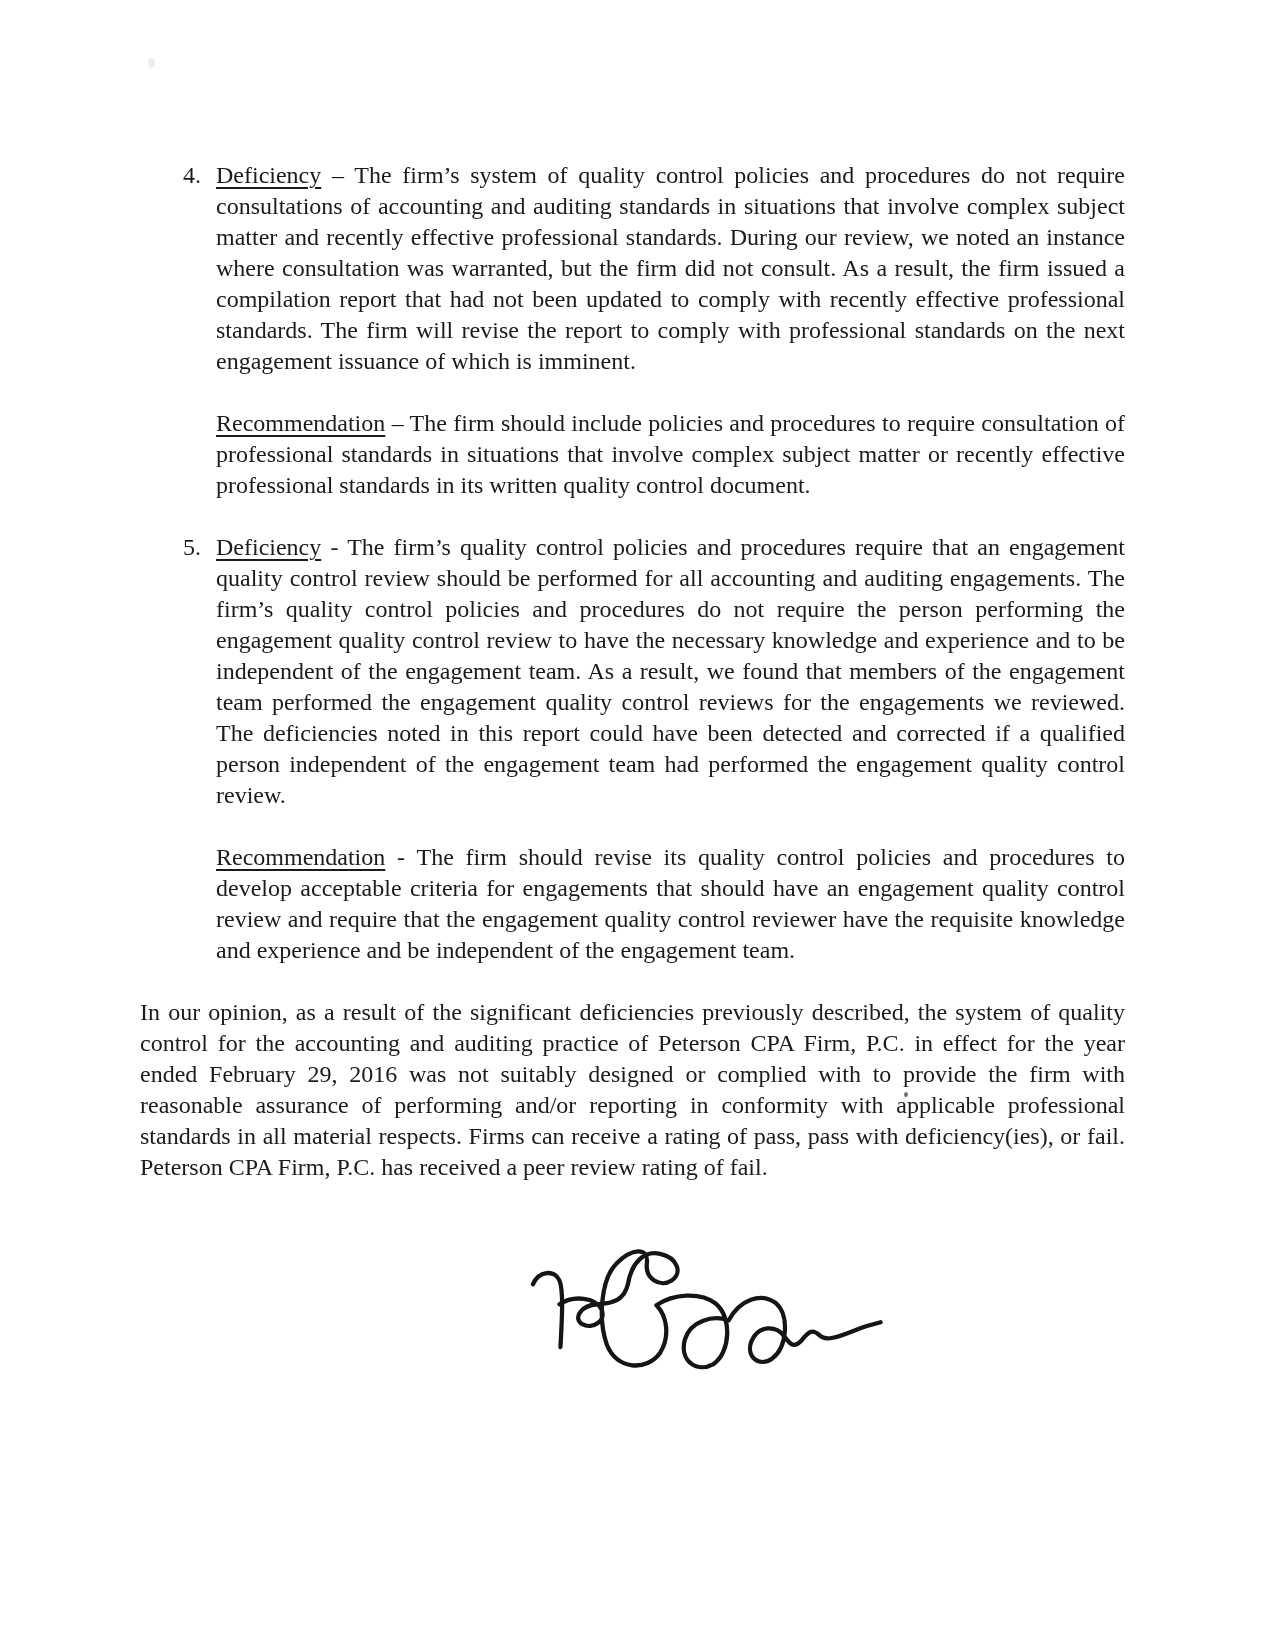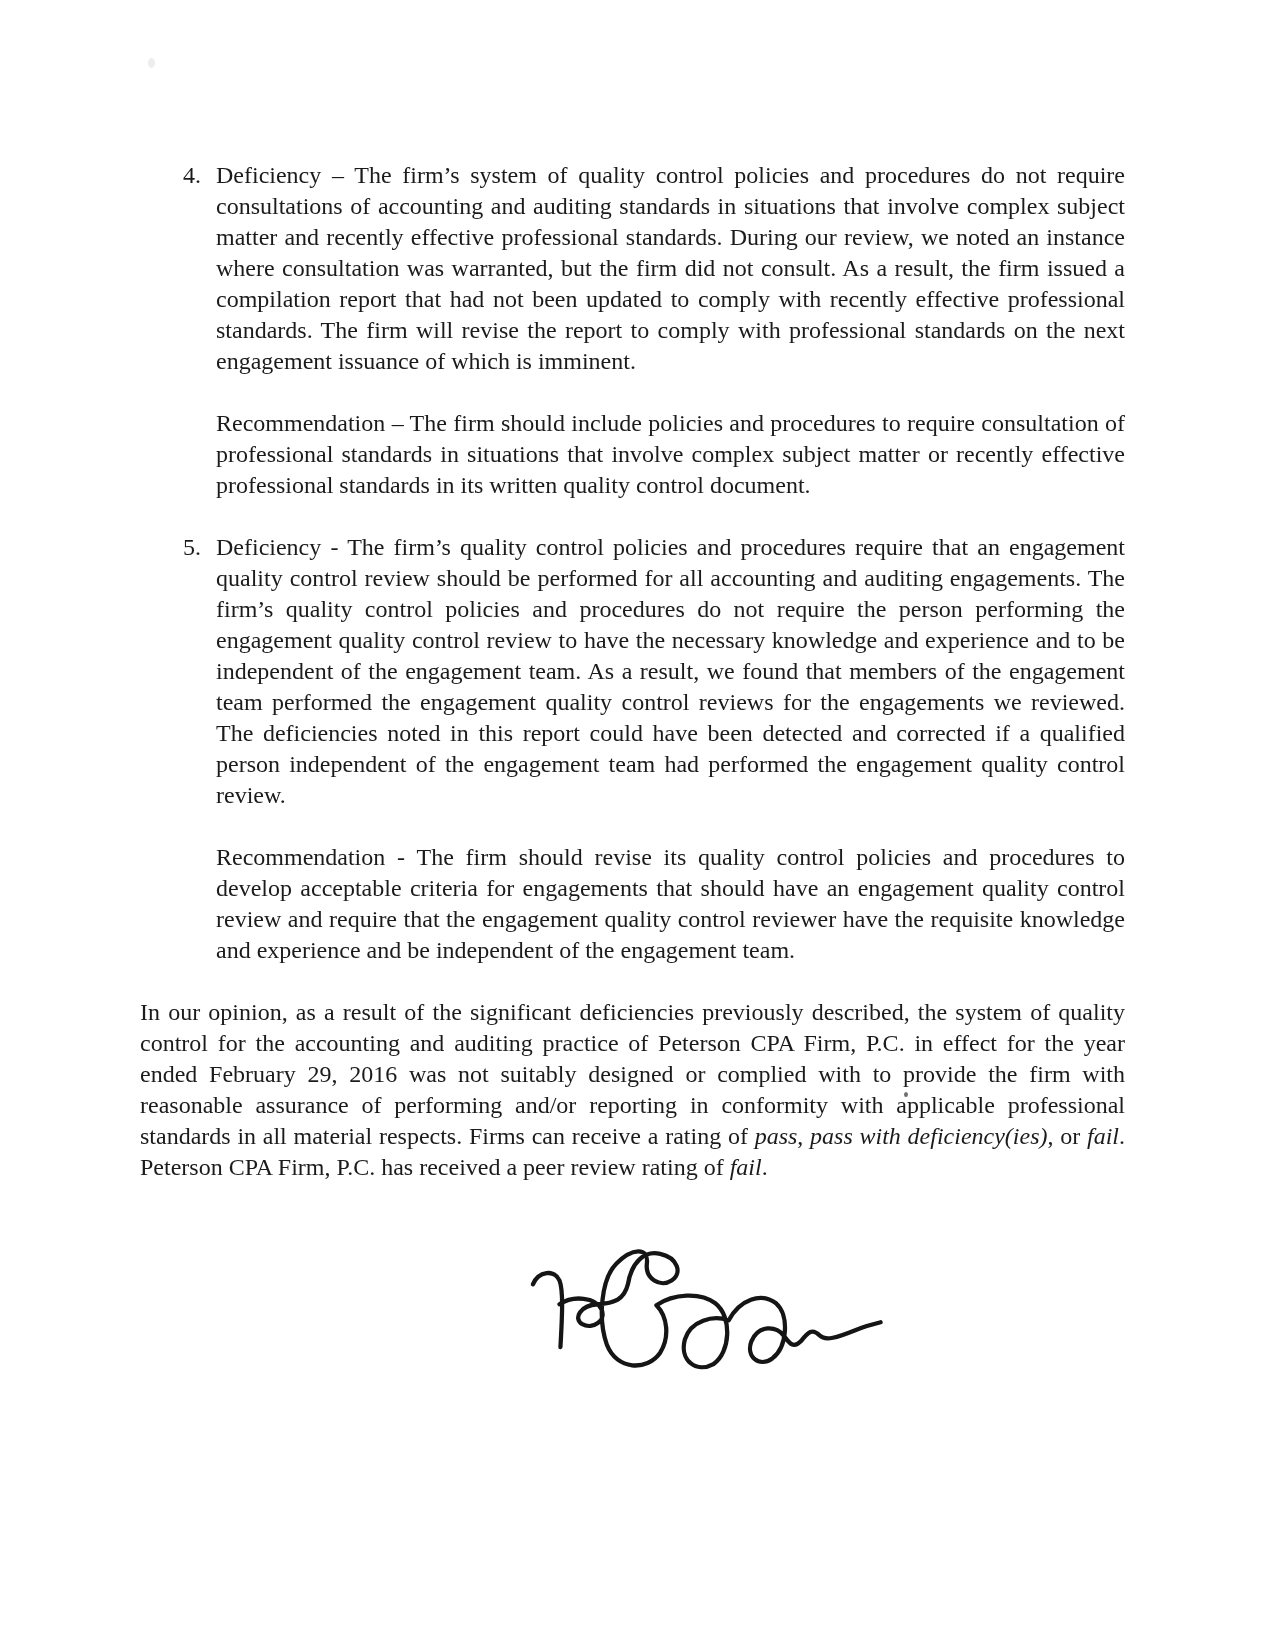--- a/index.html
+++ b/index.html
@@ -22,24 +22,25 @@
   }
   .list-item { display: flex; padding-left: 43px; }
   .num {
     flex: 0 0 33px;
     width: 33px;
     font-size: 24px;
     line-height: 31px;
   }
   .item-body { flex: 1; min-width: 0; }
   .heading {
+    text-decoration: underline;
     text-decoration-thickness: 1.5px;
     text-underline-offset: 4px;
   }
-  .it { font-style: italic; }
+  .it { }
   .signature-block {
     margin: 22px 0 0 352px;
     width: 420px;
     height: 190px;
   }
   .sig-svg { width: 420px; height: 190px; display: block; }
   .artifact-smudge {
     position: absolute; left: 148px; top: 58px;
     width: 7px; height: 10px; border-radius: 50%;
     background: #ededed;

